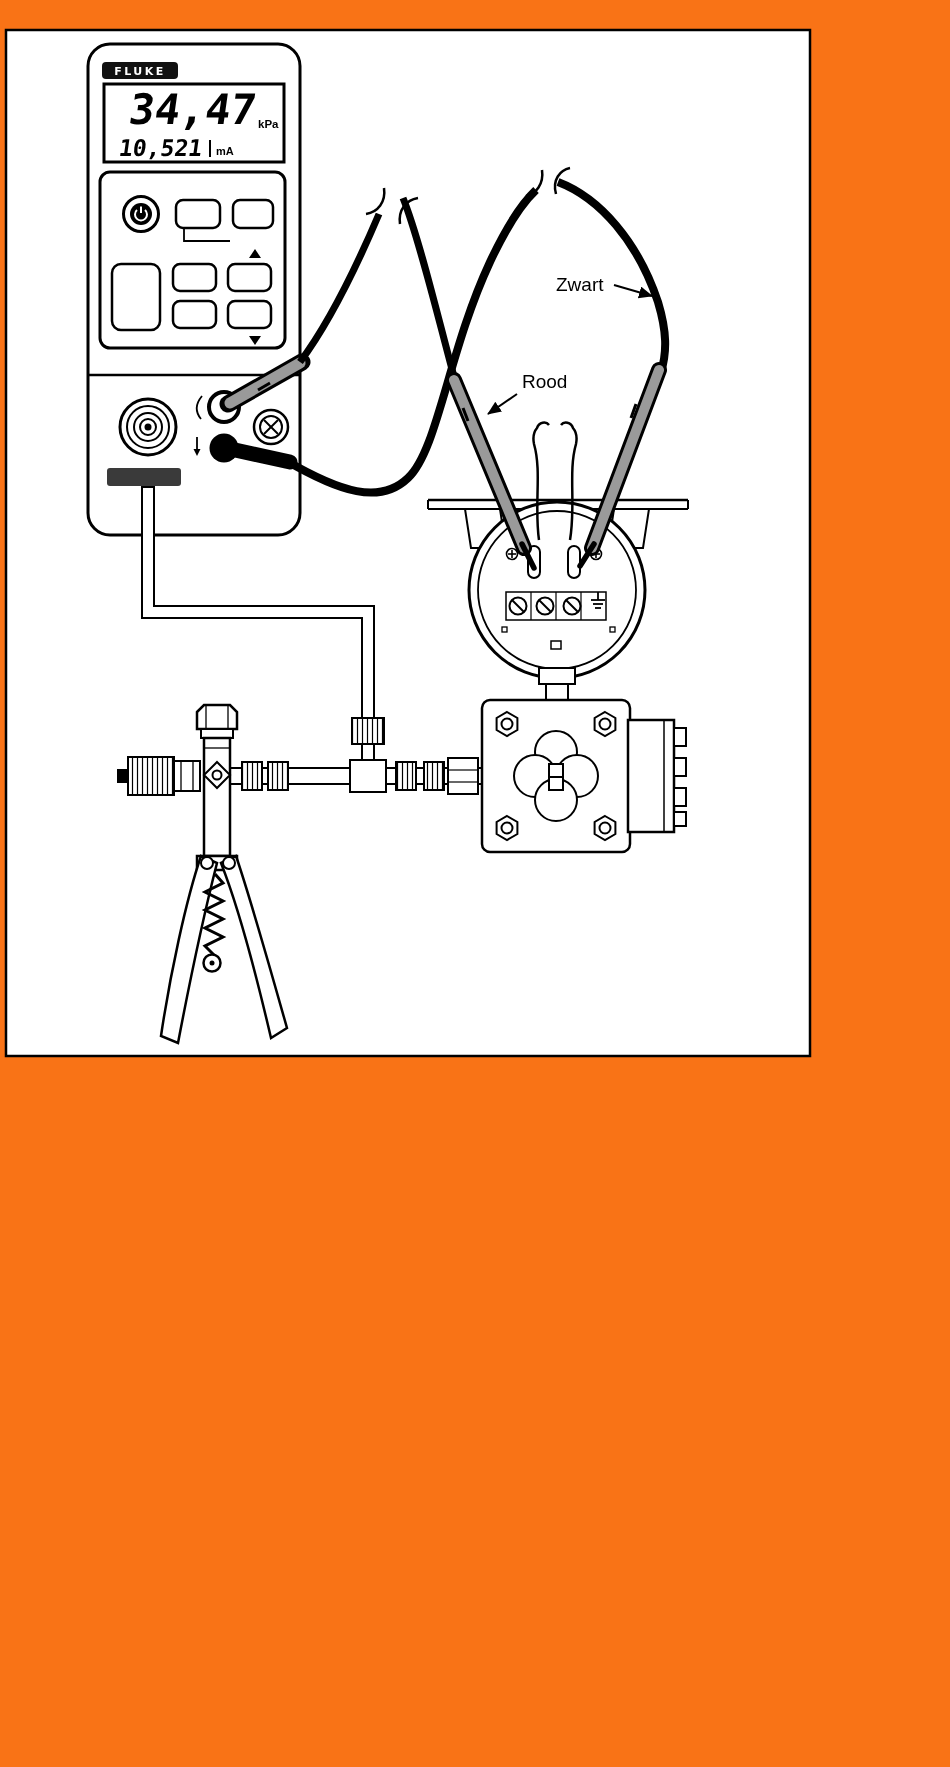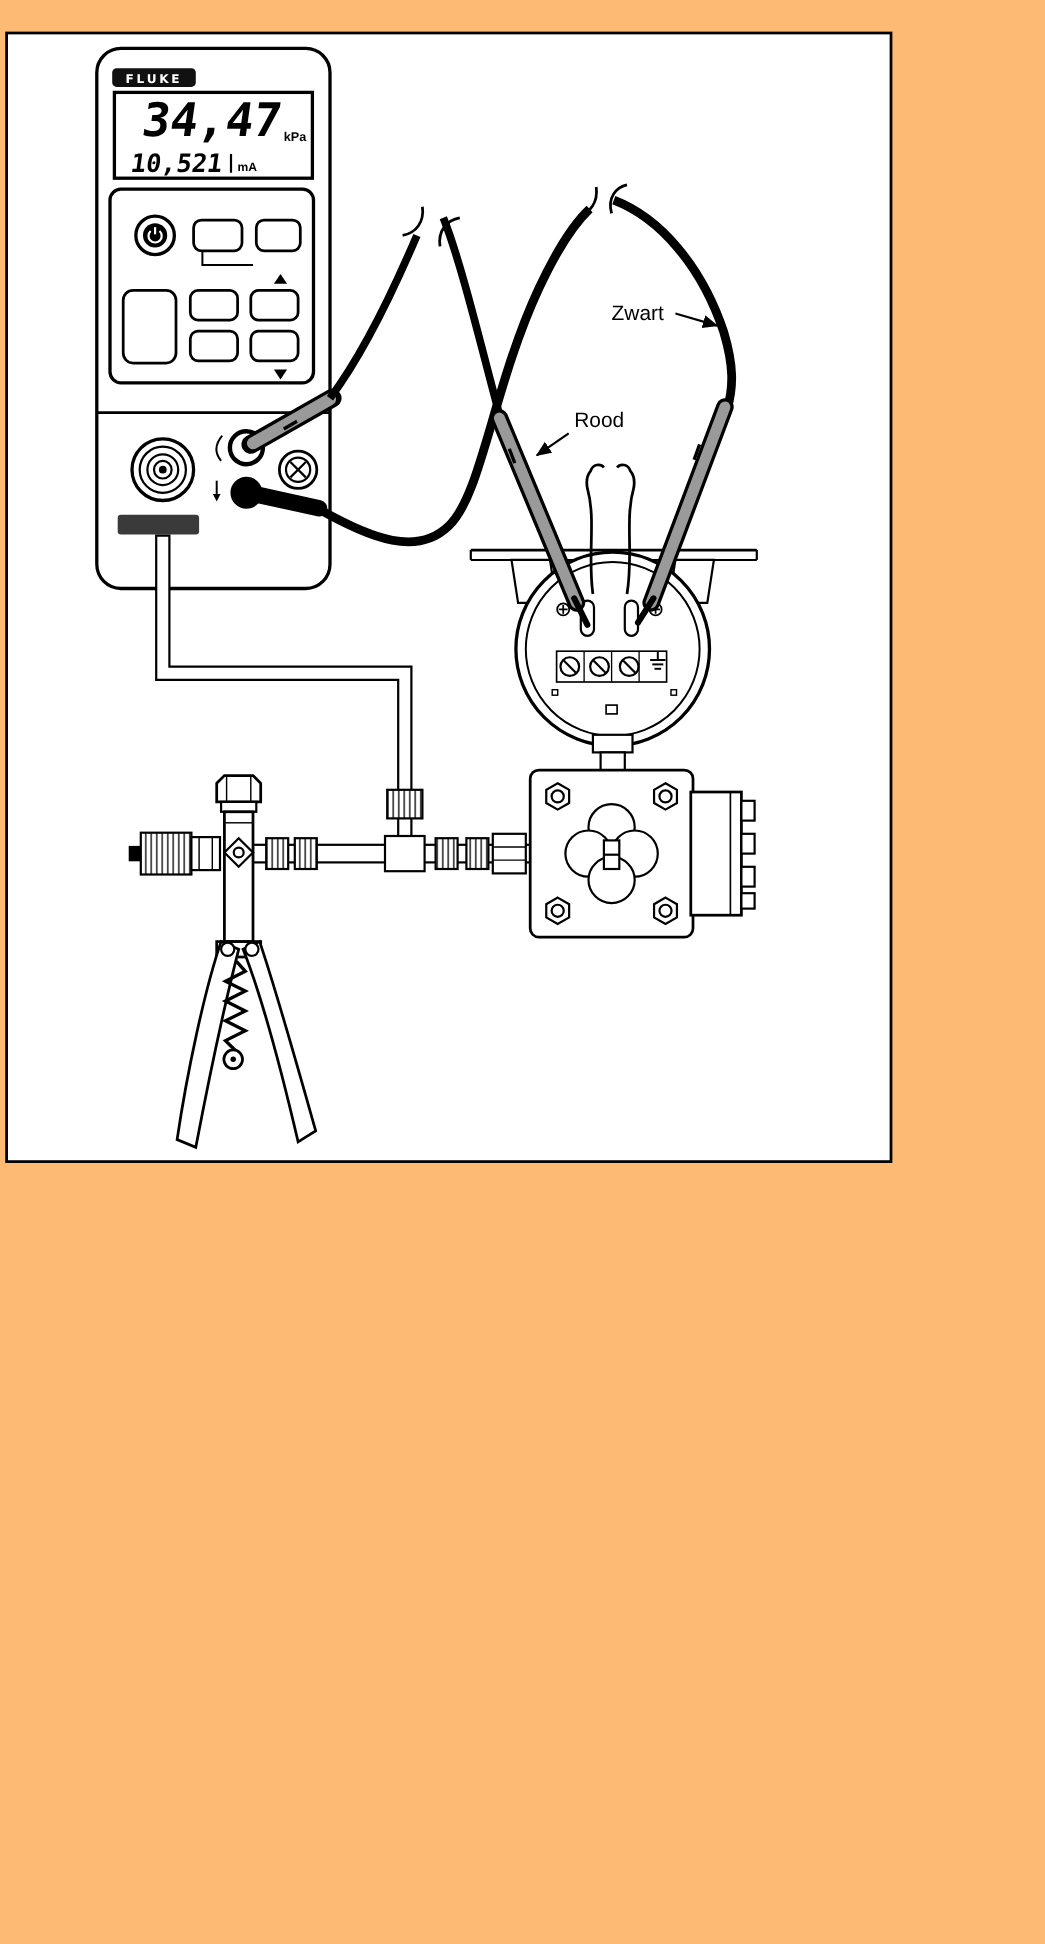--- a/index.html
+++ b/index.html
@@ -1,16 +1,16 @@
 <!DOCTYPE html>
 <html><head>
 <meta charset="utf-8">
 <style>
   html,body{margin:0;padding:0;background:#ffffff;}
-  .page{width:950px;height:1767px;position:relative;background:#fdba74;overflow:hidden;
+  .page{width:950px;height:1767px;position:relative;background:#f97316;overflow:hidden;
         font-family:"Liberation Sans", sans-serif;}
   svg{display:block;}
   text{user-select:none;}
 </style>
 </head>
 <body>
 
 <div class="page">
 <svg width="950" height="1767" viewBox="0 0 950 1767" xmlns="http://www.w3.org/2000/svg">
   <defs>

